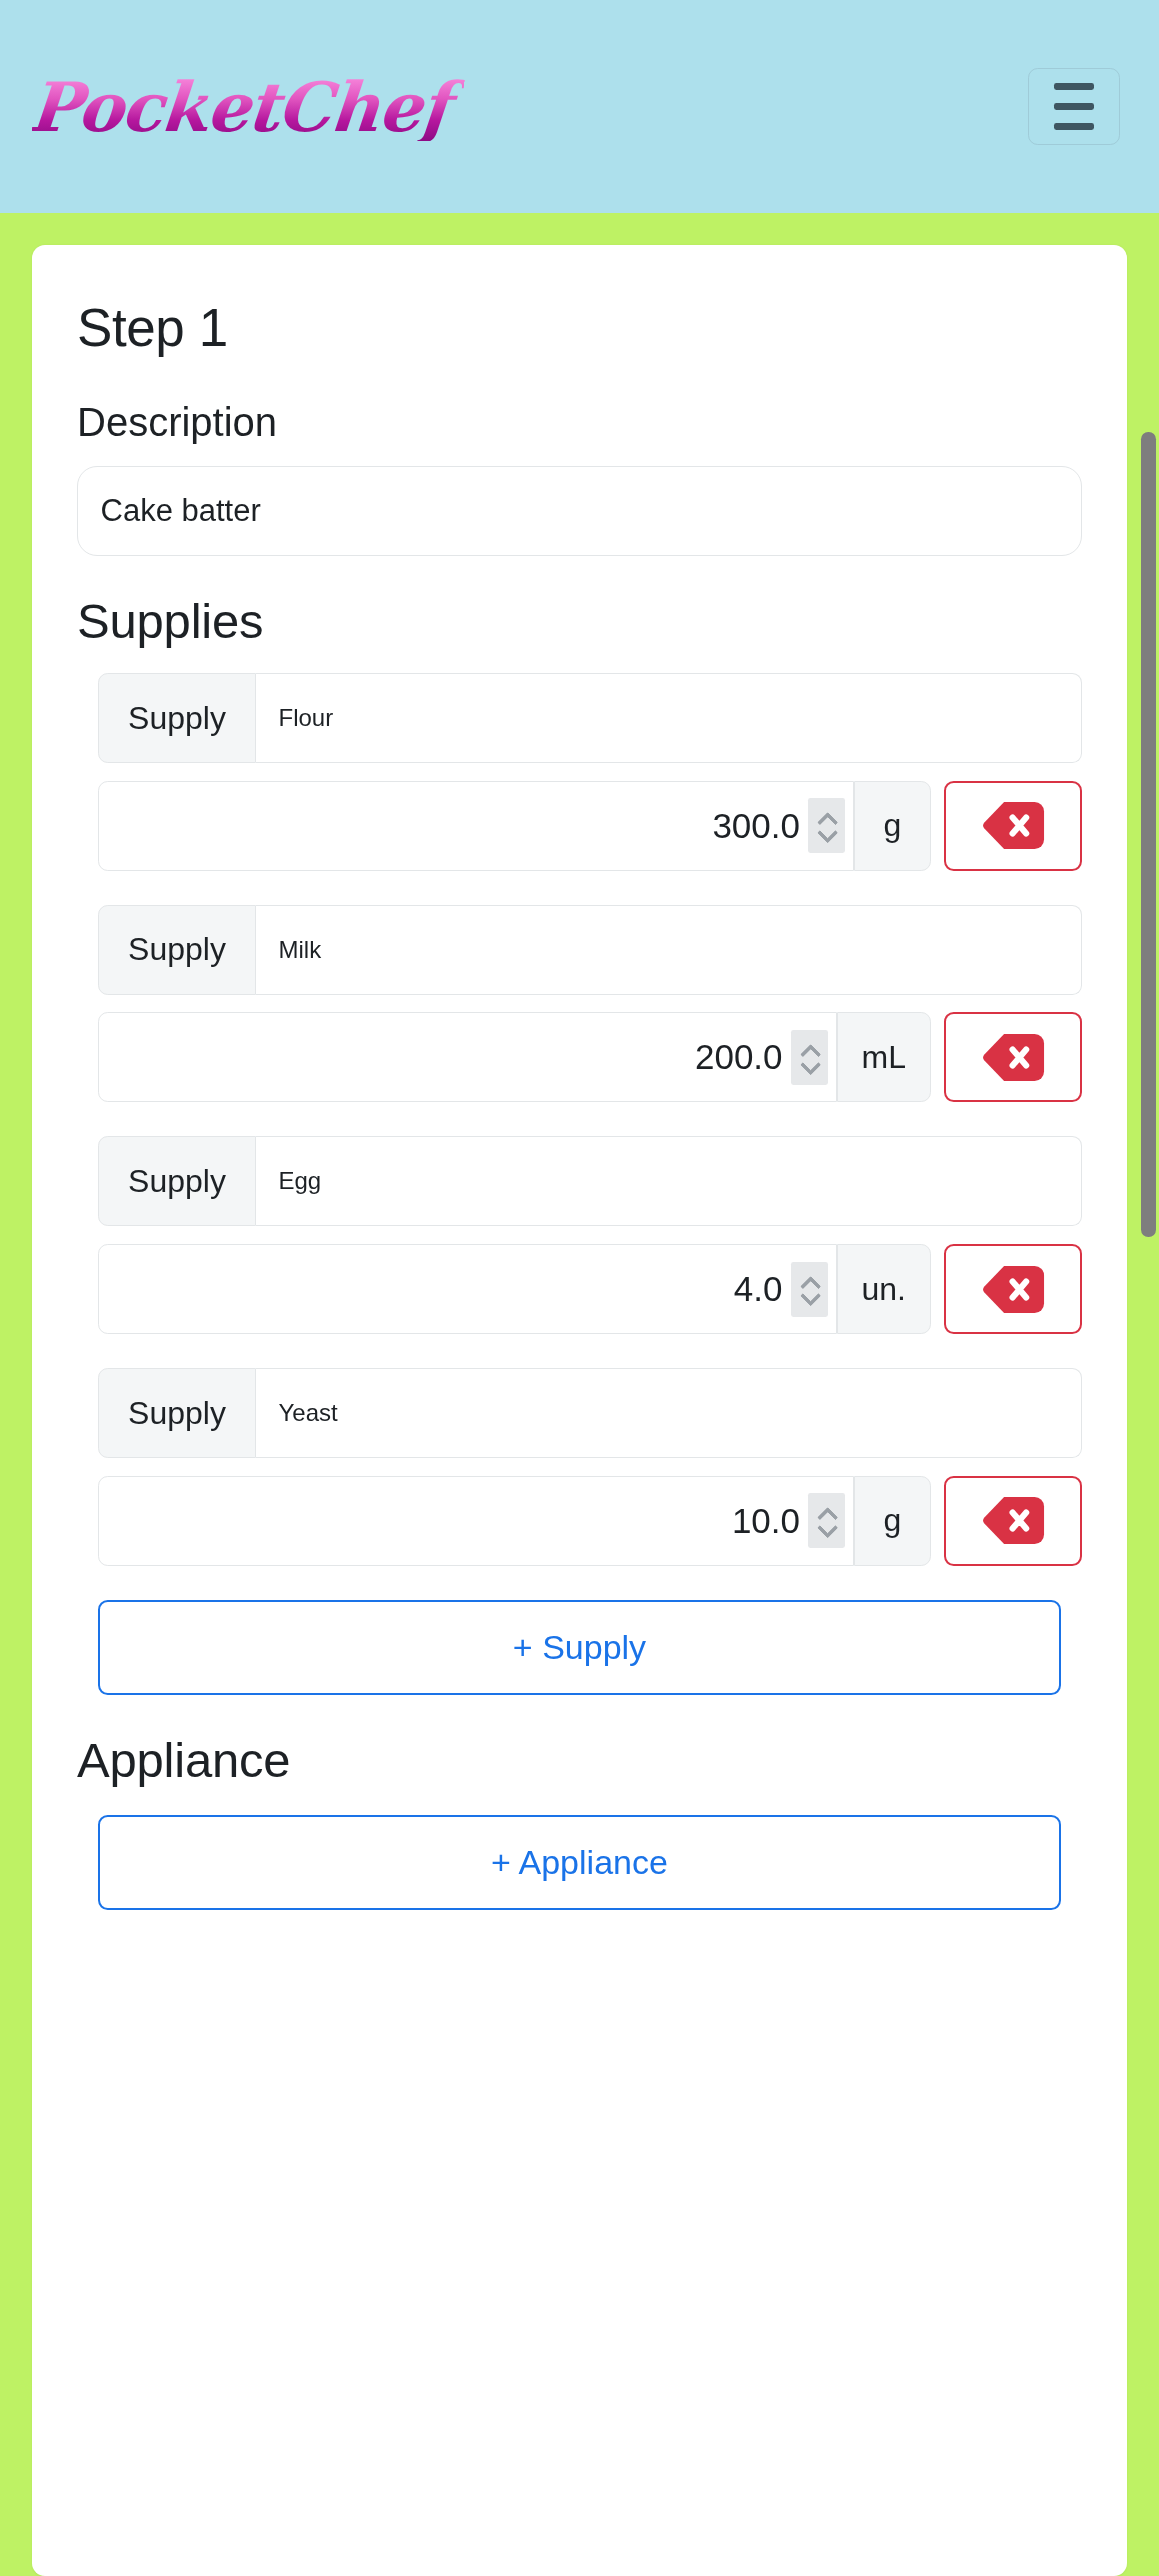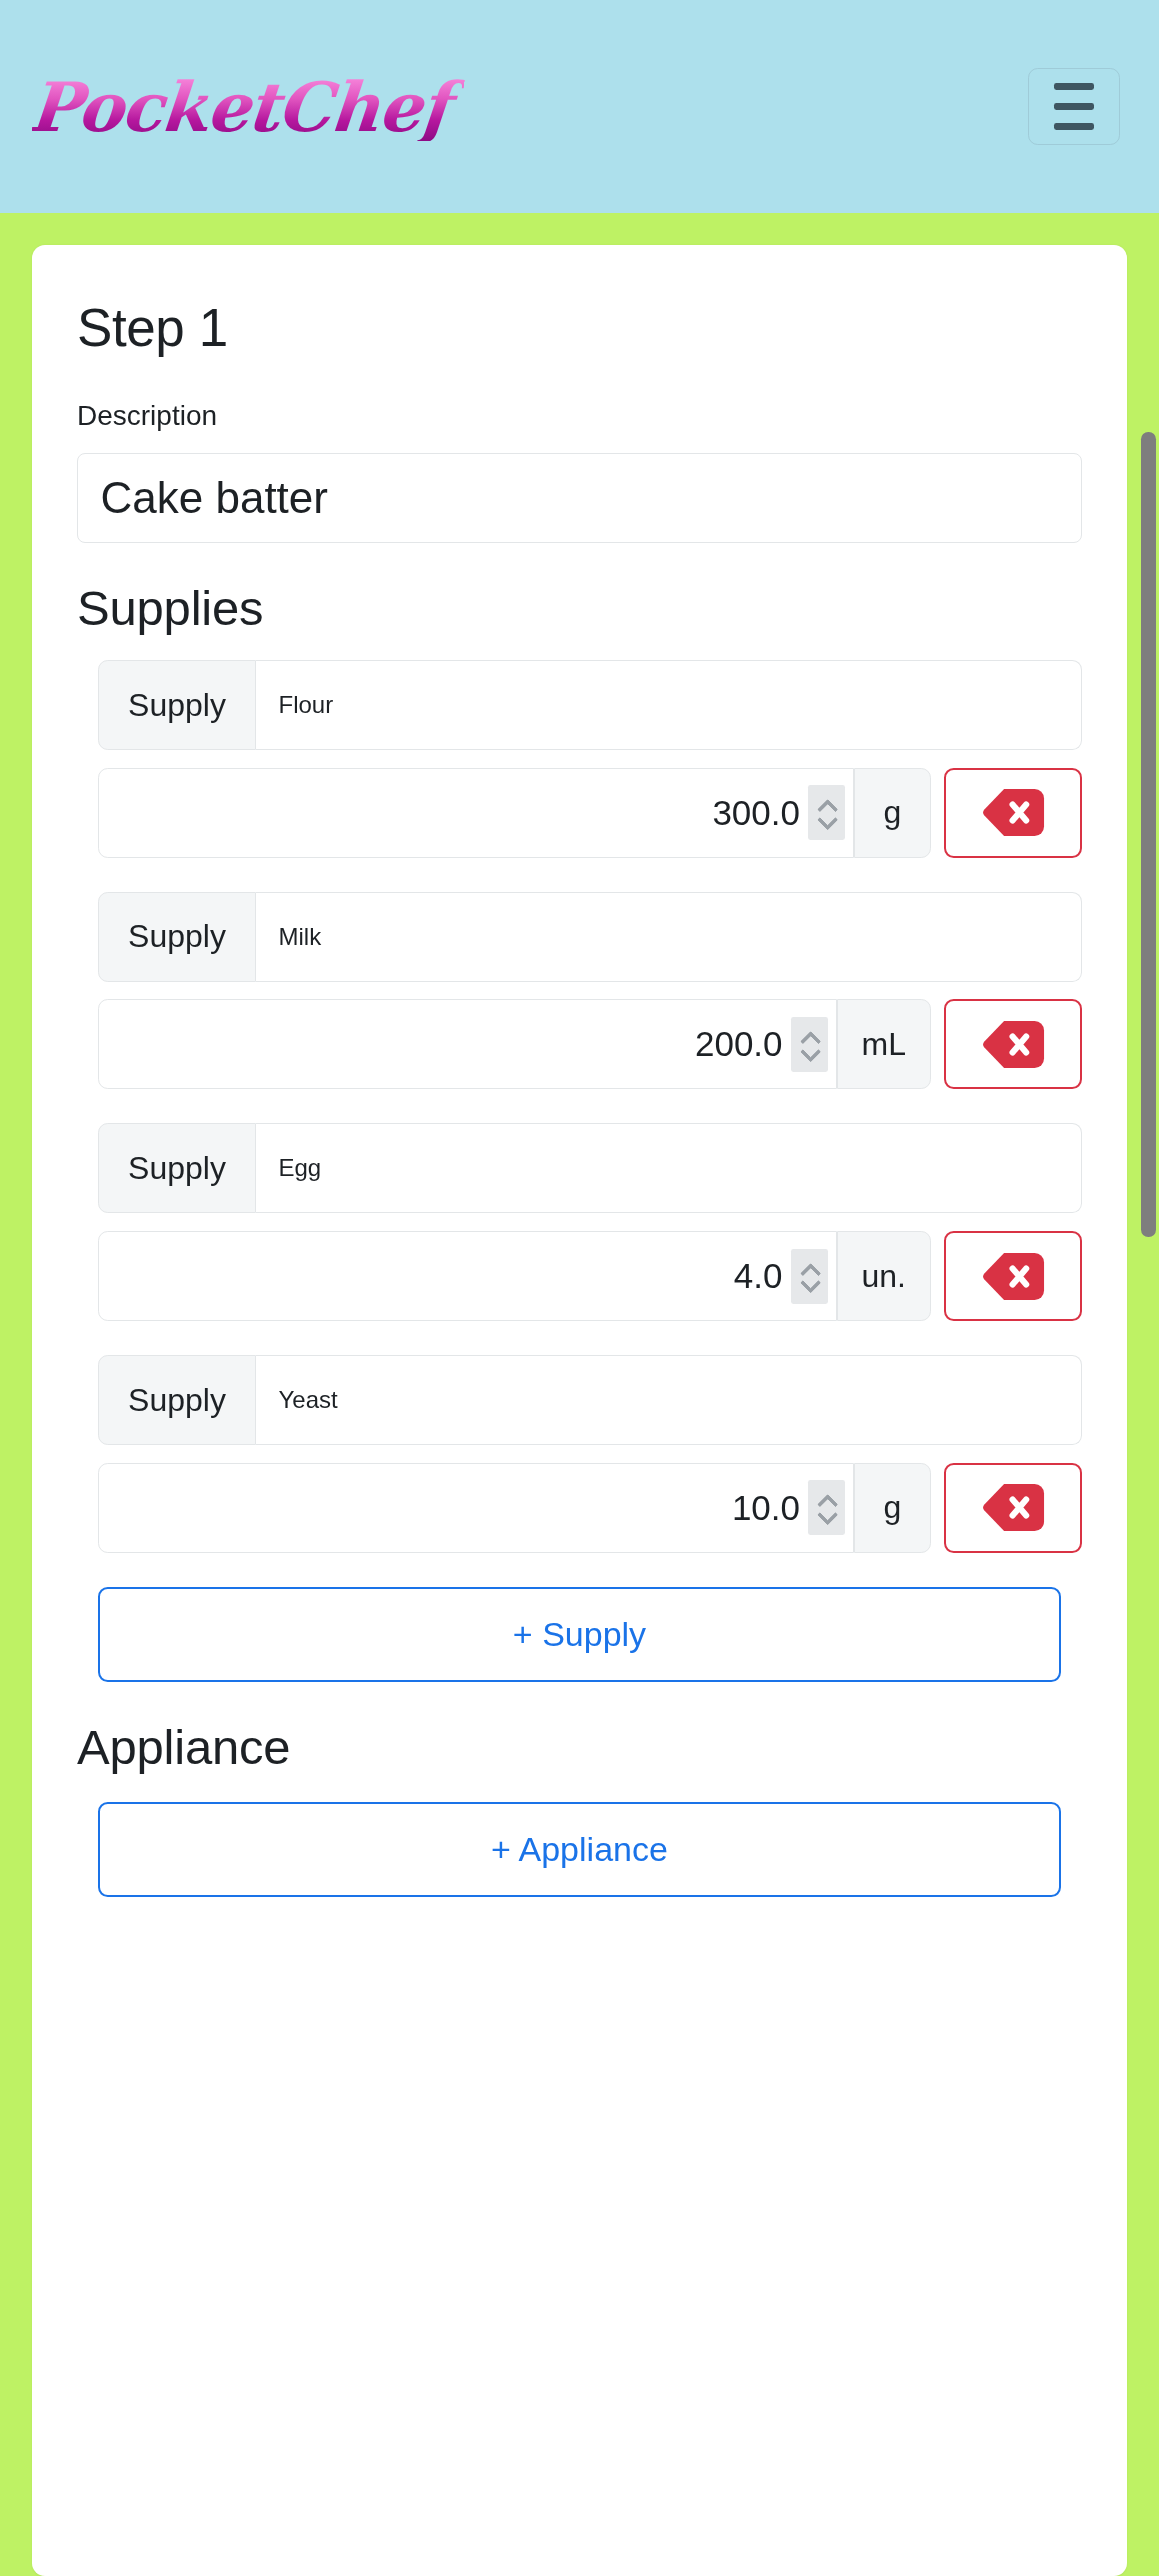--- a/index.html
+++ b/index.html
@@ -85,43 +85,43 @@
   
   #step-title {
     font-size: 53px;
     font-weight: 400;
     color: #1d2125;
     letter-spacing: -0.4px;
     margin-bottom: 42px;
   }
 
   .field-label {
-    font-size: 28px;
+    font-size: 40px;
     color: #1d2125;
     font-weight: 400;
     margin-bottom: 21px;
   }
 
   .section-heading {
     font-size: 49px;
     font-weight: 400;
     color: #1d2125;
     letter-spacing: -0.2px;
     margin-top: 37px;
     margin-bottom: 24px;
   }
 
   
   .text-input {
     width: 100%;
     height: 90px;
     border: 1.6px solid #e3e6e8;
-    border-radius: 8px;
-    background: #ffffff;
-    font-size: 44px;
+    border-radius: 20px;
+    background: #ffffff;
+    font-size: 31px;
     color: #1d2125;
     font-family: inherit;
     padding: 0 22.5px;
     outline: none;
   }
 
   
   #supply-list { margin-top: 6.4px; }
 
   .supply-item { margin-bottom: 34px; }

